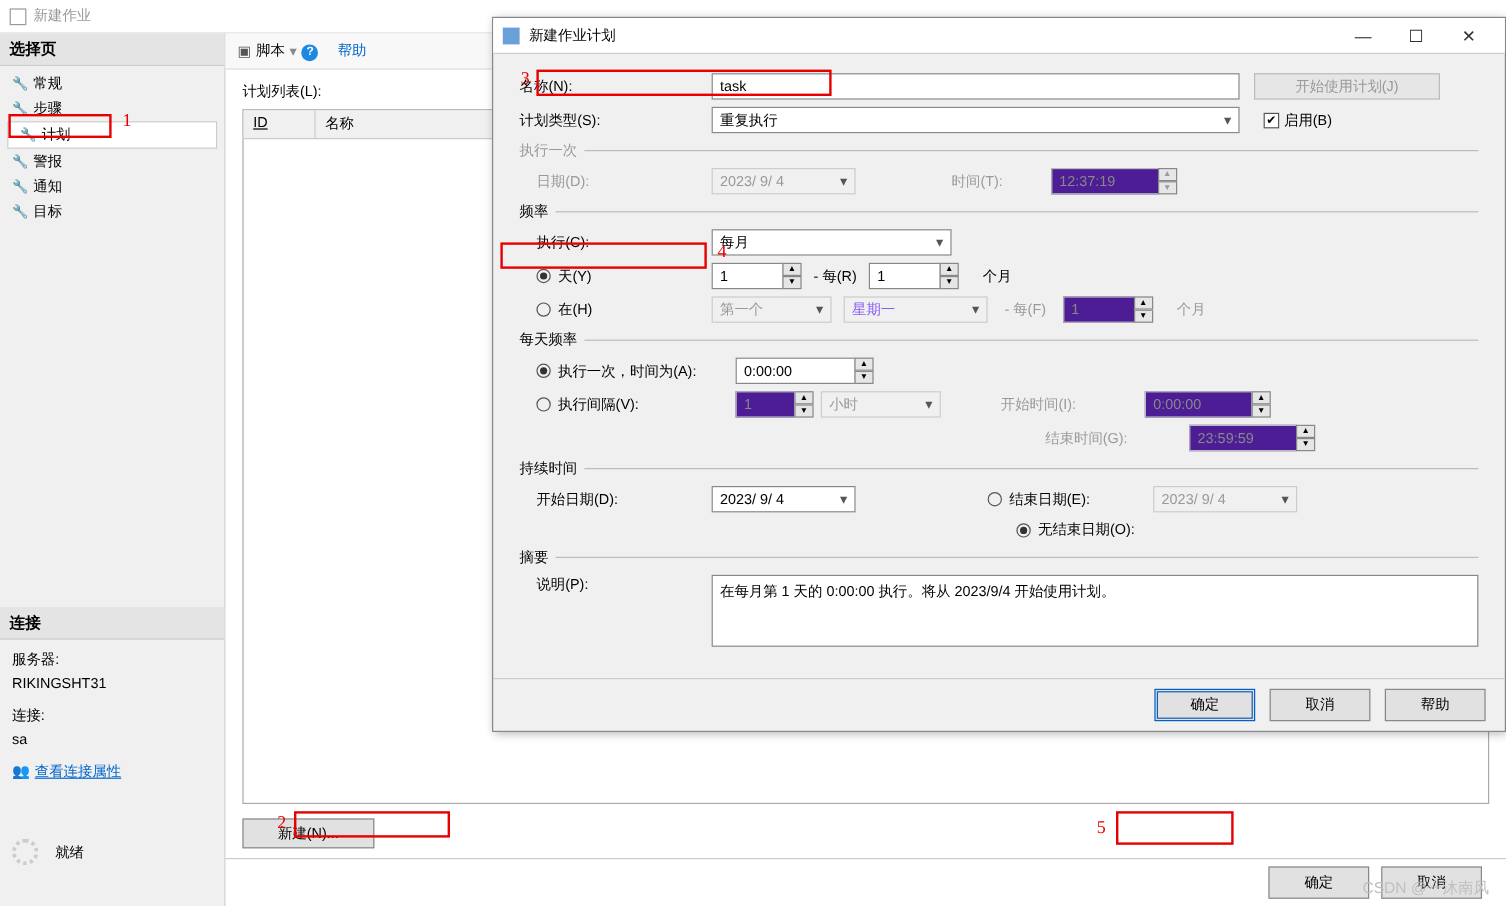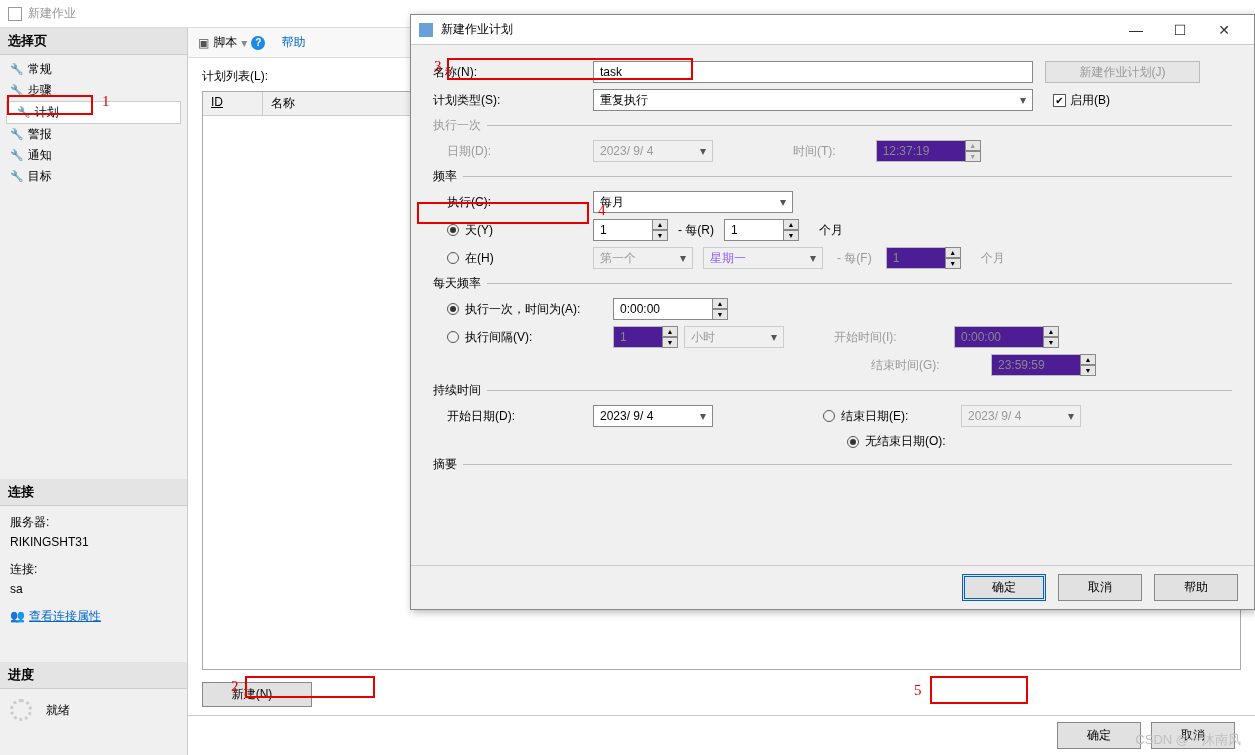--- a/index.html
+++ b/index.html
@@ -114,21 +114,20 @@
       <div class="conn-box">
         <div>服务器:</div>
         <div>RIKINGSHT31</div>
         <div style="height:6px"></div>
         <div>连接:</div>
         <div>sa</div>
         <div style="height:6px"></div>
         <div><span style="margin-right:4px;">👥</span><span class="conn-link">查看连接属性</span></div>
       </div>
       <div style="height:30px"></div>
-      <div class="panel-head">进度</div>
       <div class="progress-box">
         <div class="spin"></div>
         <span>就绪</span>
       </div>
       <div style="height:24px"></div>
     </div>
 
     <div class="main">
       <div class="main-toolbar">
         <span class="scr">▣</span>
@@ -162,21 +161,21 @@
     <span>新建作业计划</span>
     <span class="sp"></span>
     <span class="winbtn">—</span>
     <span class="winbtn">☐</span>
     <span class="winbtn">✕</span>
   </div>
   <div class="dlg-body">
     <div class="row">
       <div class="lbl">名称(N):</div>
       <div class="txt" style="flex:0 0 440px">task</div>
-      <div class="disabled-btn">新建作业计划(J)</div>
+      <div class="disabled-btn">开始使用计划(J)</div>
     </div>
     <div class="row">
       <div class="lbl">计划类型(S):</div>
       <div class="sel" style="flex:0 0 440px">
           <span>重复执行</span>
         </div>
       <div style="margin-left:20px; display:flex; align-items:center;">
         <span class="chk">✔</span>
         <span>启用(B)</span>
       </div>
@@ -324,20 +323,24 @@
       </div>
       <div class="row">
         <div style="width:414px"></div>
         <span class="radio on"></span>
         <span>无结束日期(O):</span>
       </div>
     </div>
 
     <div class="group">
       <span class="legend">摘要</span>
+      <div class="row" style="align-items:flex-start">
+        <div class="lbl" style="padding-left:14px">说明(P):</div>
+        <div class="desc-box">在每月第 1 天的 0:00:00 执行。将从 2023/9/4 开始使用计划。</div>
+      </div>
     </div>
   </div>
   <div class="dlg-footer">
     <div class="btn primary">确定</div>
     <div class="btn">取消</div>
     <div class="btn">帮助</div>
   </div>
 </div>
 
 <div class="ann" style="left:7px; top:95px; width:86px; height:20px;"></div>

